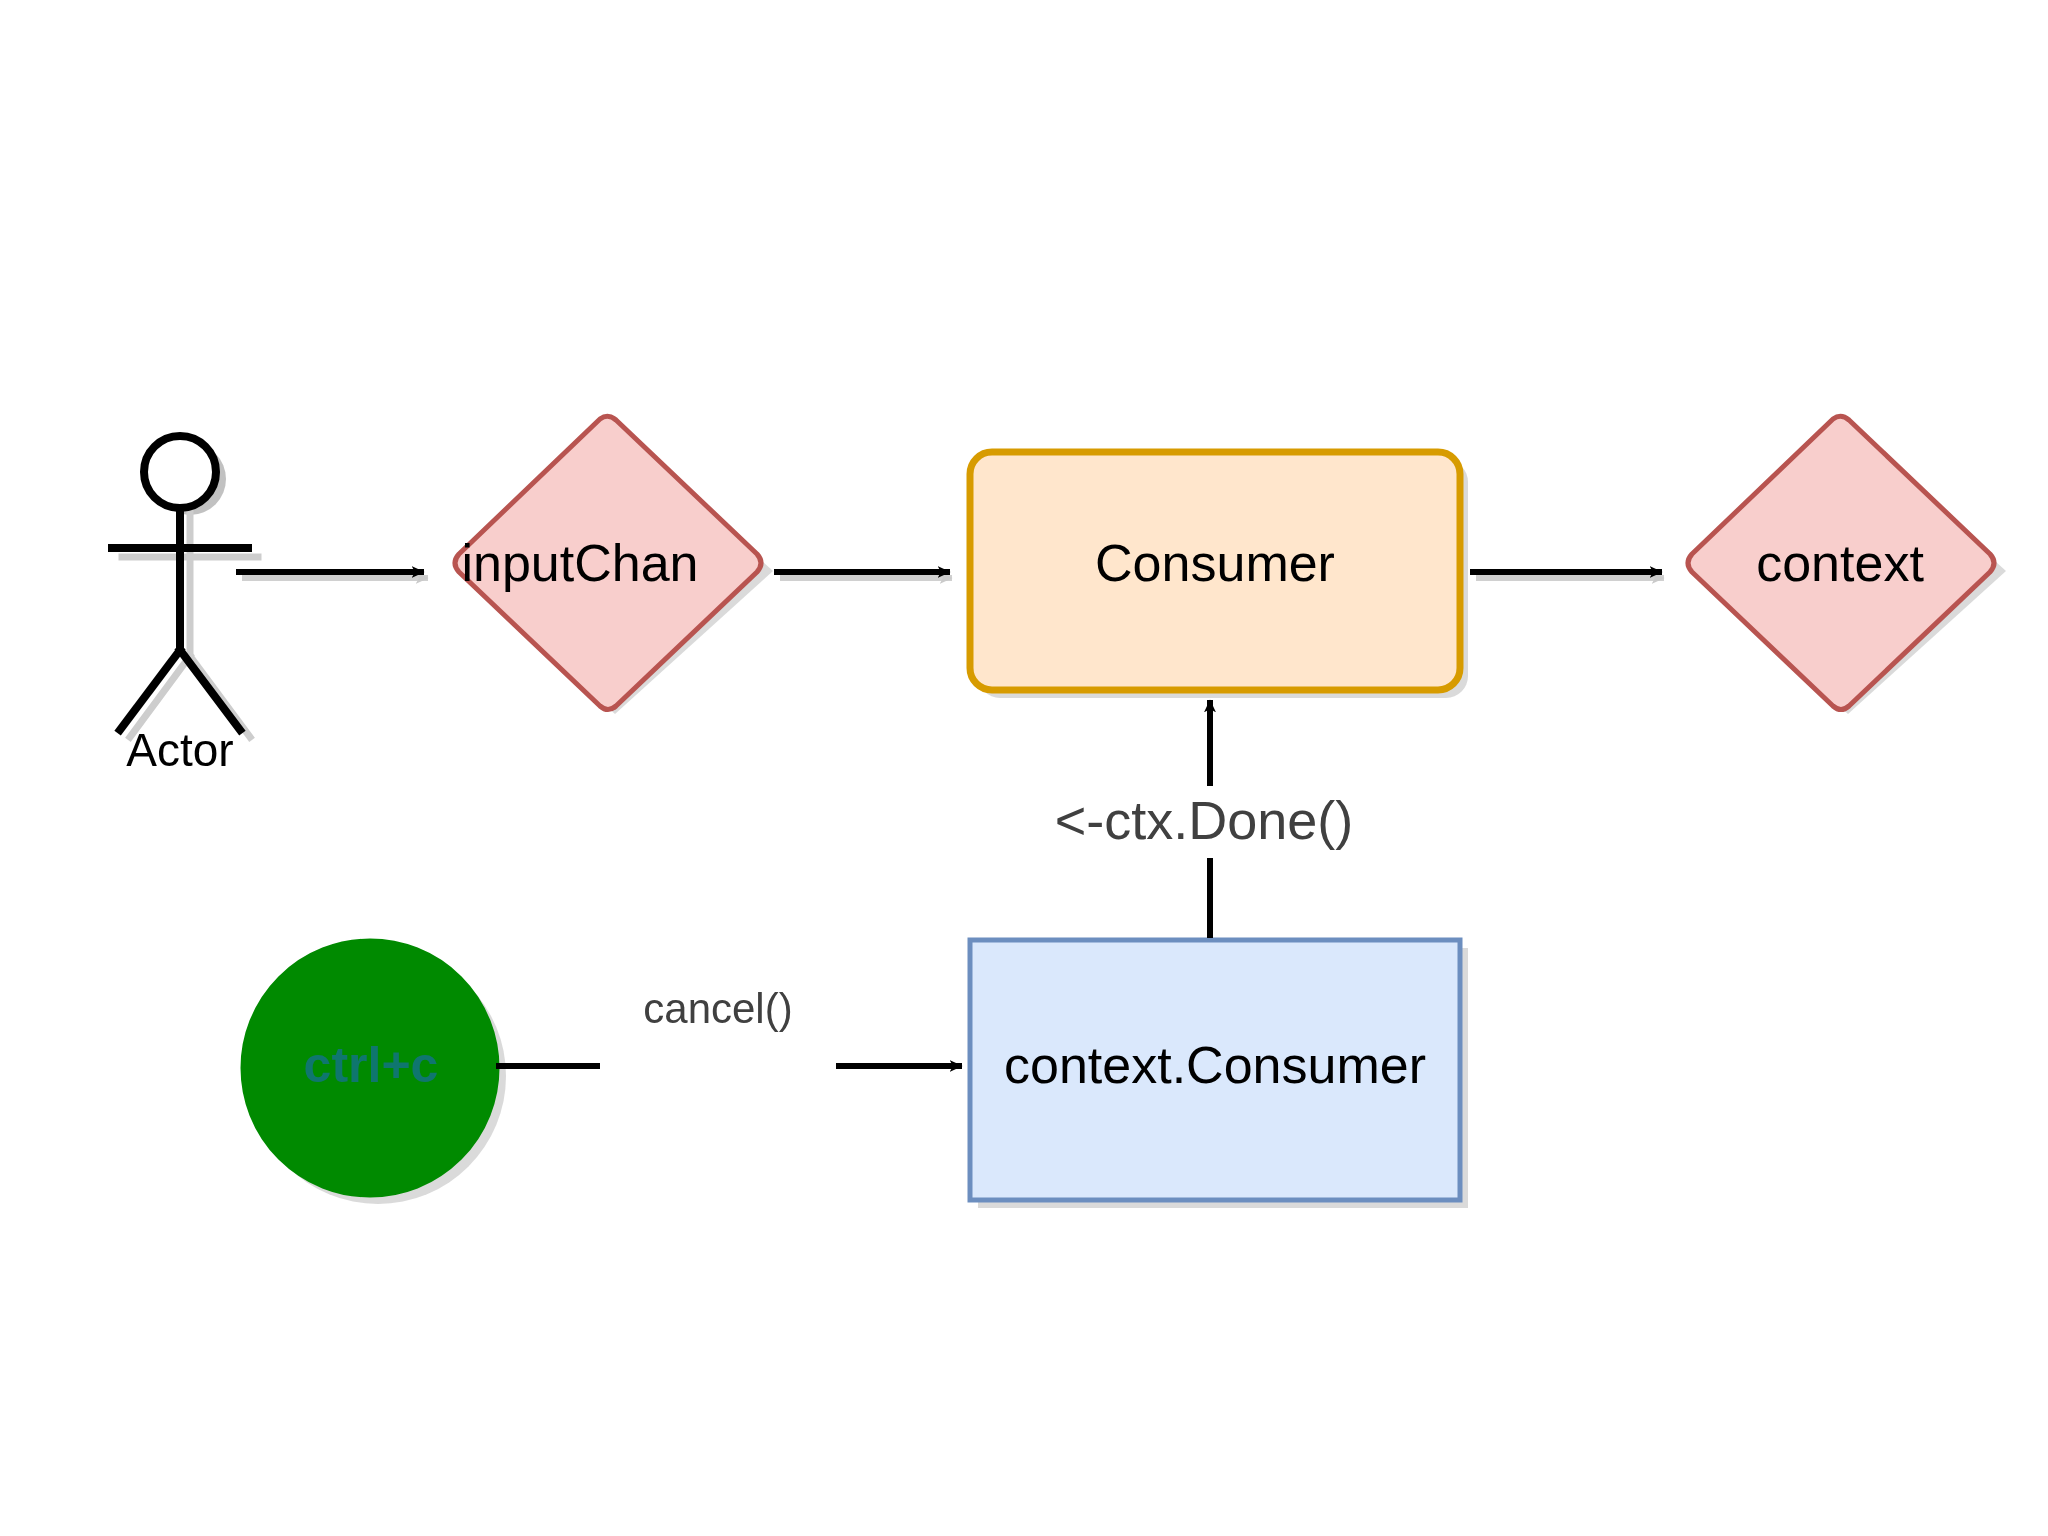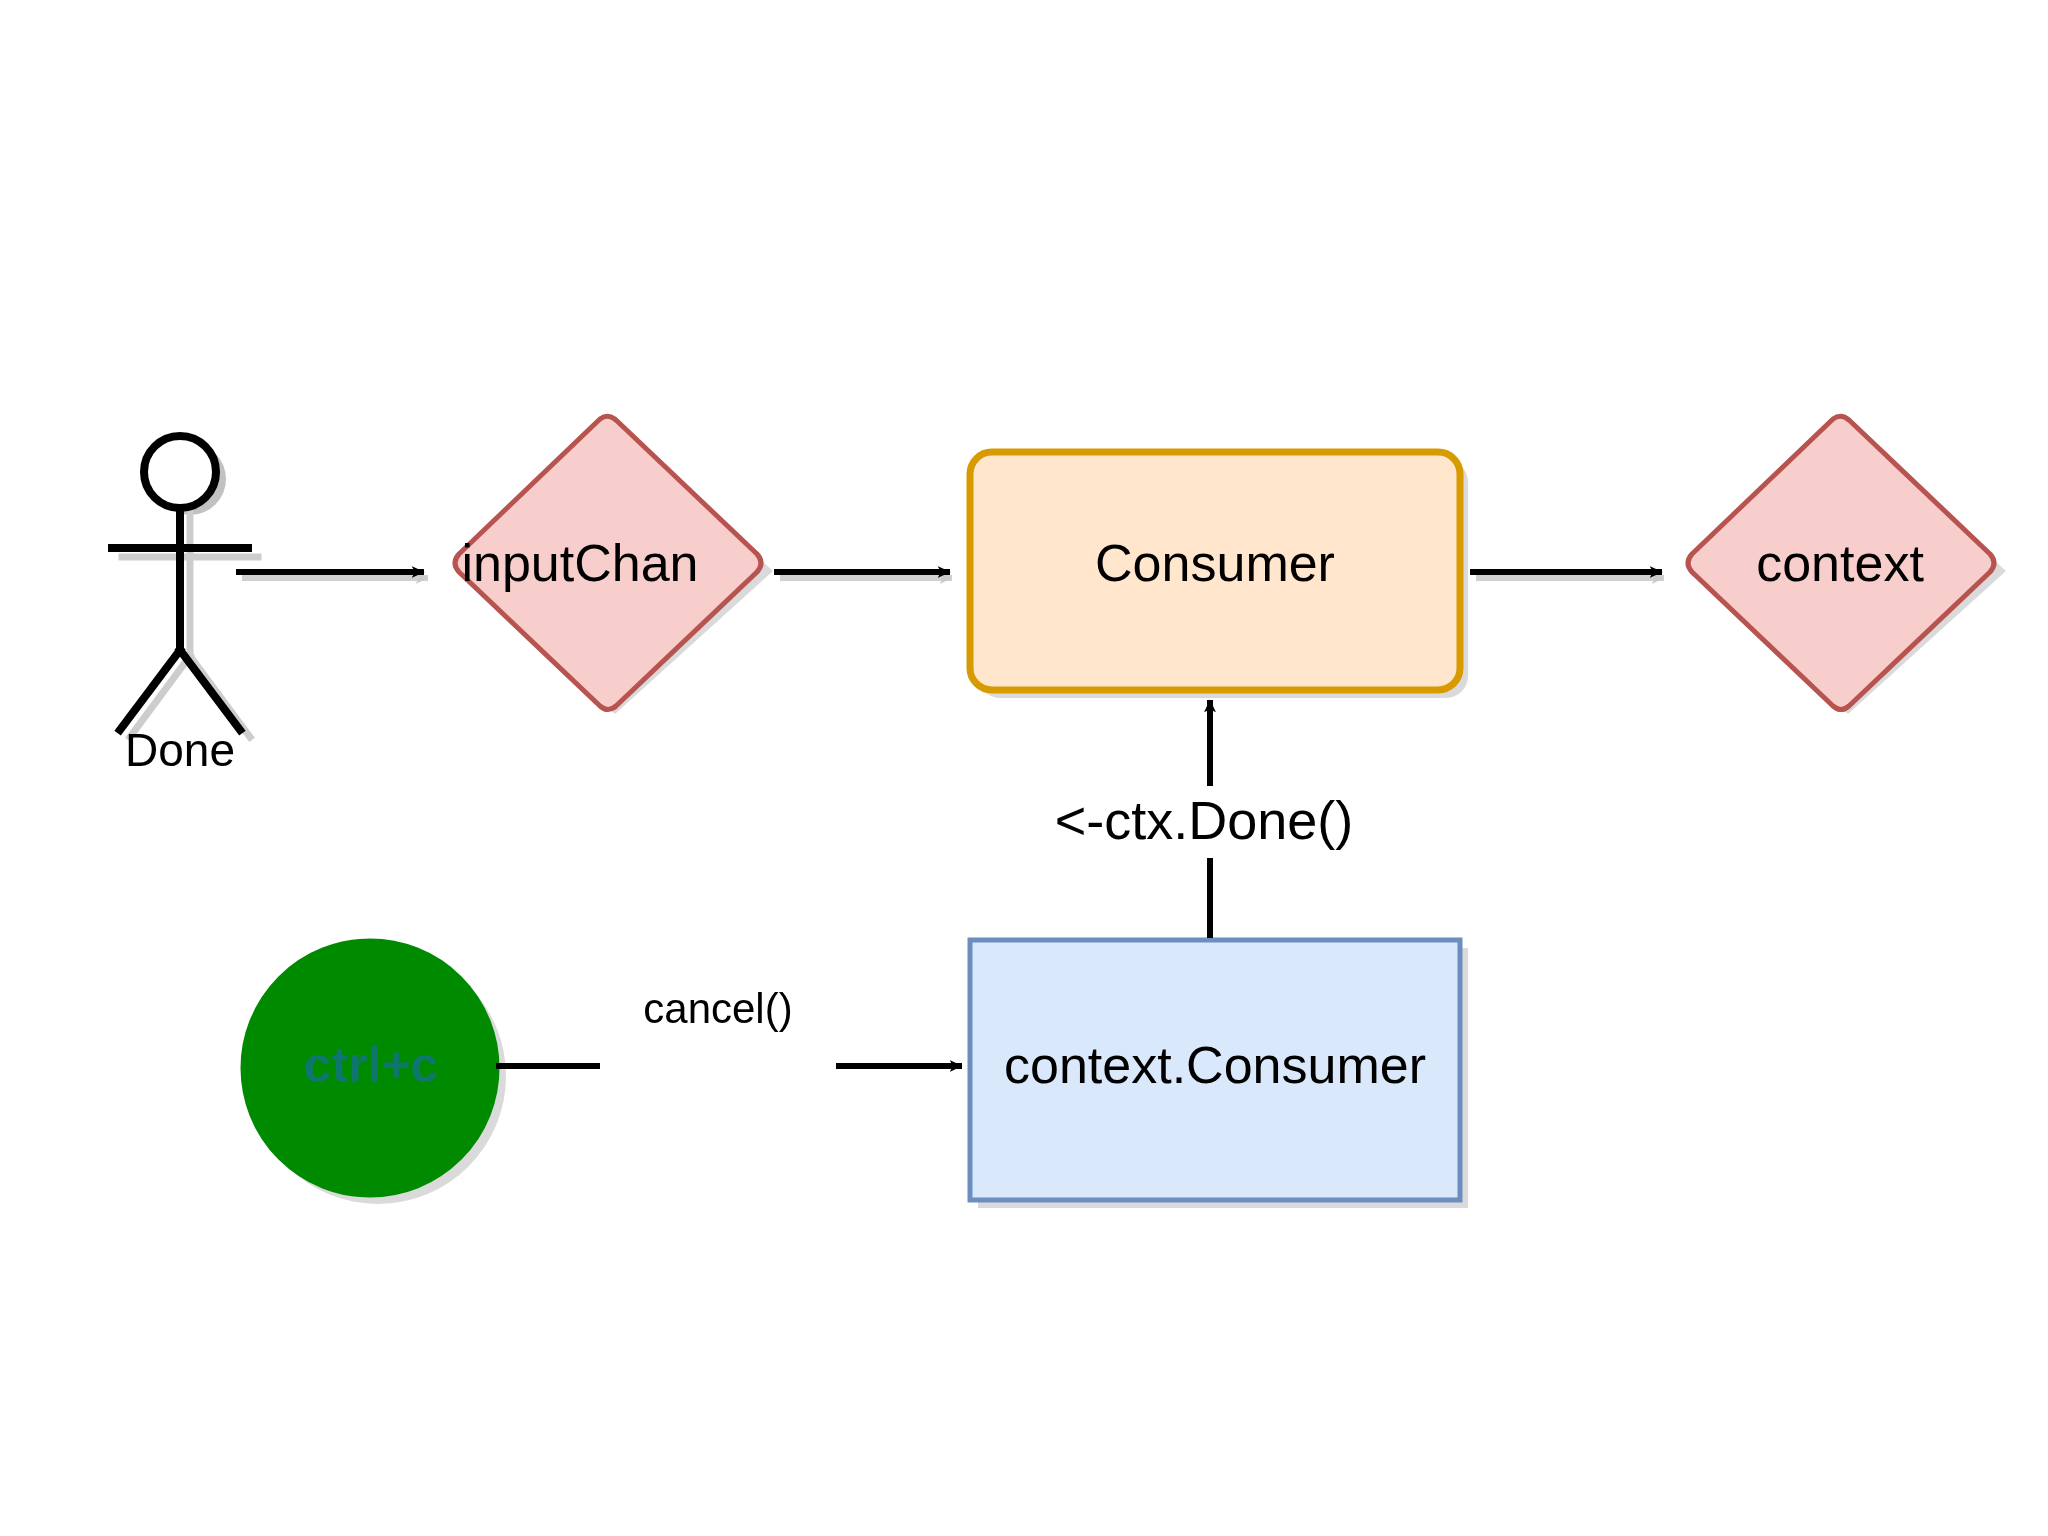--- a/index.html
+++ b/index.html
@@ -28,21 +28,21 @@
     justify-content: center;
     color: #000000;
     white-space: nowrap;
     pointer-events: none;
   }
   .edge-label {
     position: absolute;
     display: flex;
     align-items: center;
     justify-content: center;
-    color: #000000;
+    color: #404040;
     white-space: nowrap;
     background: #ffffff;
     pointer-events: none;
   }
 
   
   #label-inputchan {
     left: 420px; top: 530px; width: 320px; height: 66px;
     font-size: 52px;
   }
@@ -170,21 +170,21 @@
   </g>
 
   <g>
 
     <line x1="496" y1="1066" x2="600" y2="1066" stroke="#000000" stroke-width="6"></line>
 
     <line x1="836" y1="1066" x2="962" y2="1066" stroke="#000000" stroke-width="6" marker-end="url(#arrowhead)"></line>
   </g>
 </svg>
 
-<div class="node-label" id="label-actor">Done</div>
+<div class="node-label" id="label-actor">Actor</div>
 
 <div class="node-label" id="label-inputchan">inputChan</div>
 
 <div class="node-label" id="label-consumer">Consumer</div>
 
 <div class="node-label" id="label-jobschan">context</div>
 
 <div class="node-label" id="label-ctrlc">ctrl+c</div>
 
 <div class="node-label" id="label-context">context.Consumer</div>

